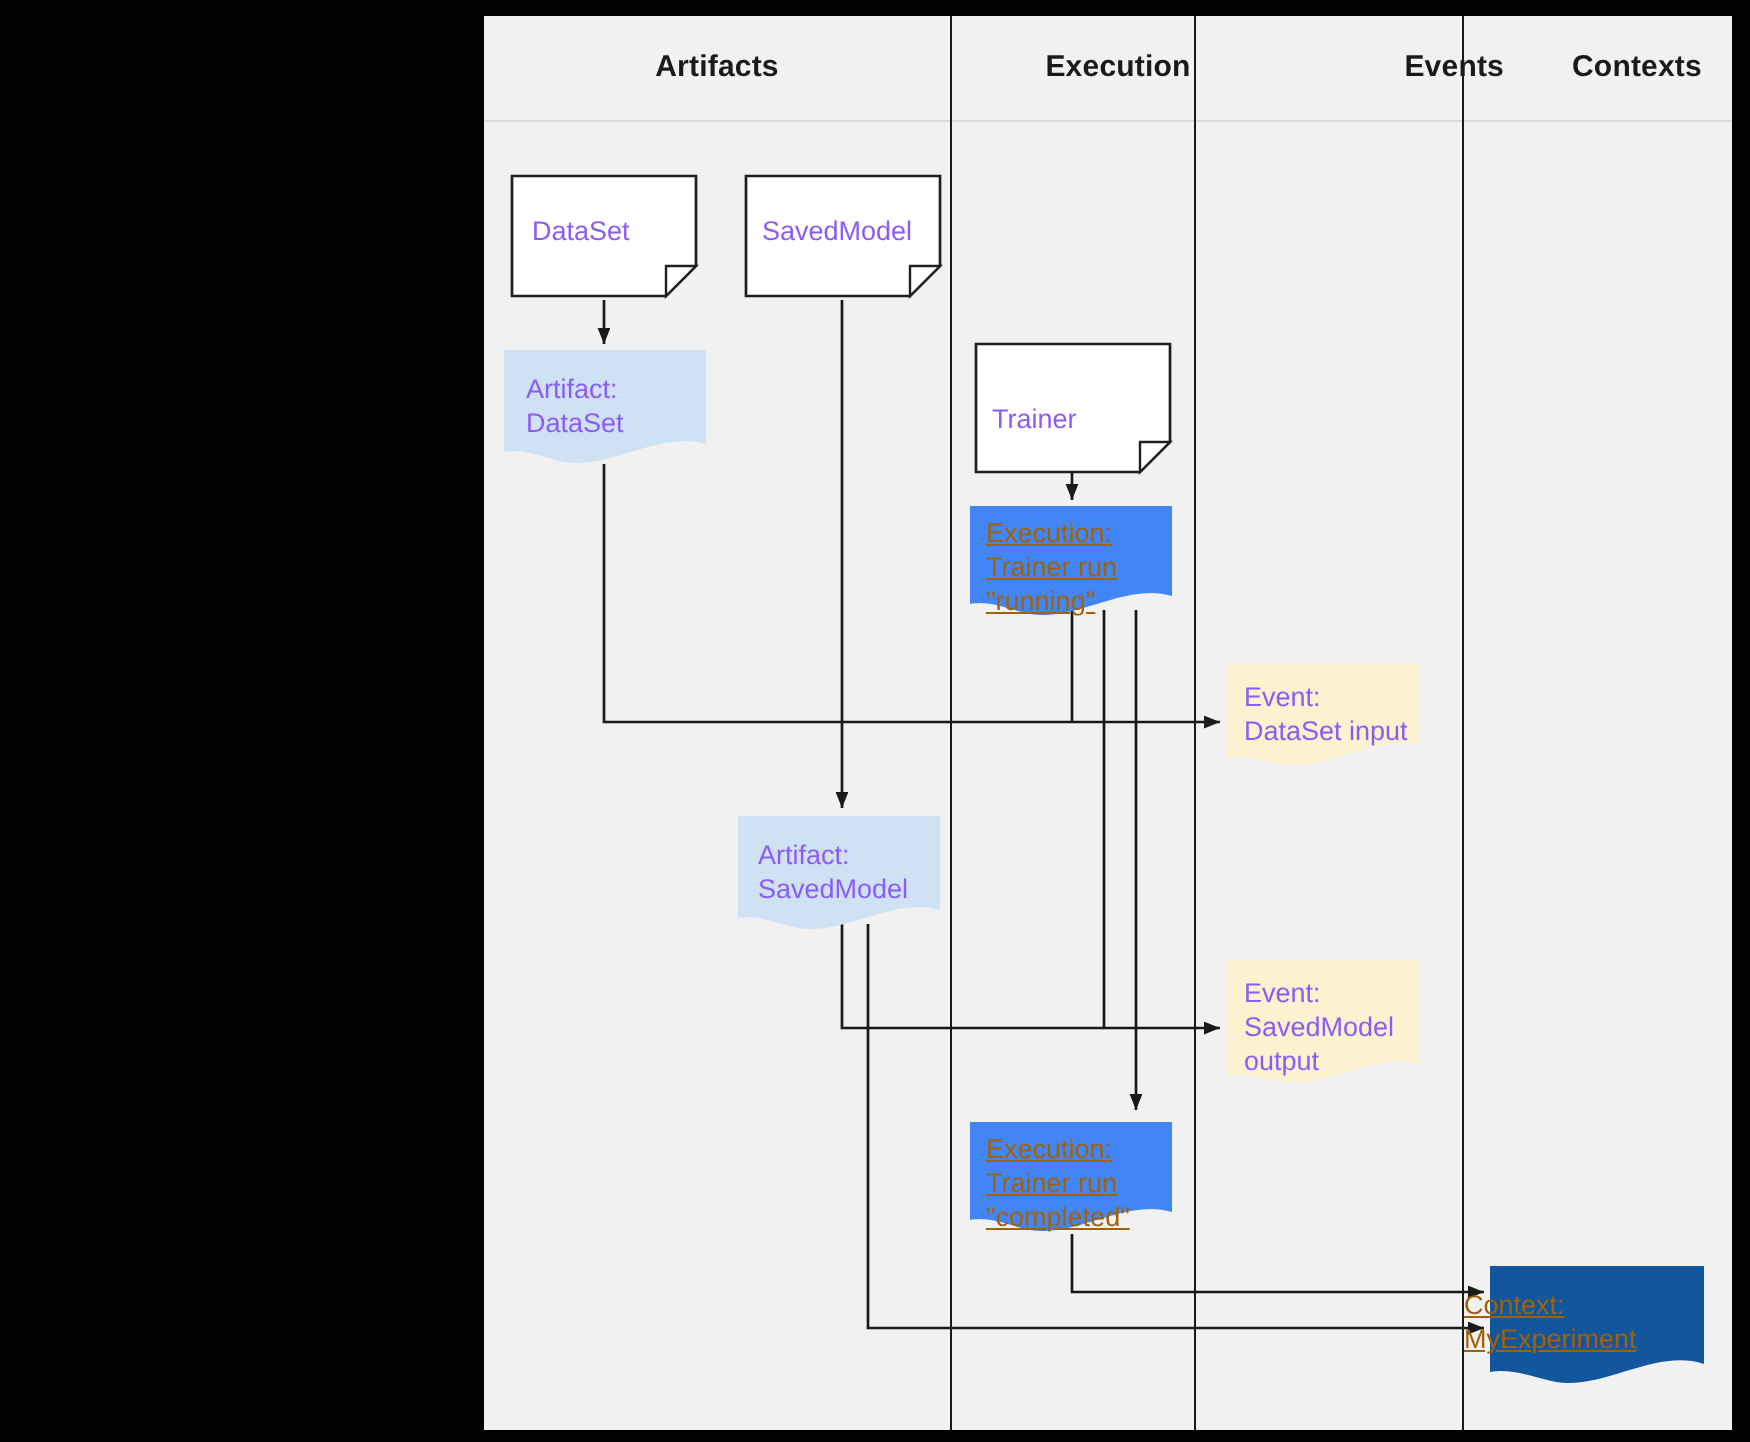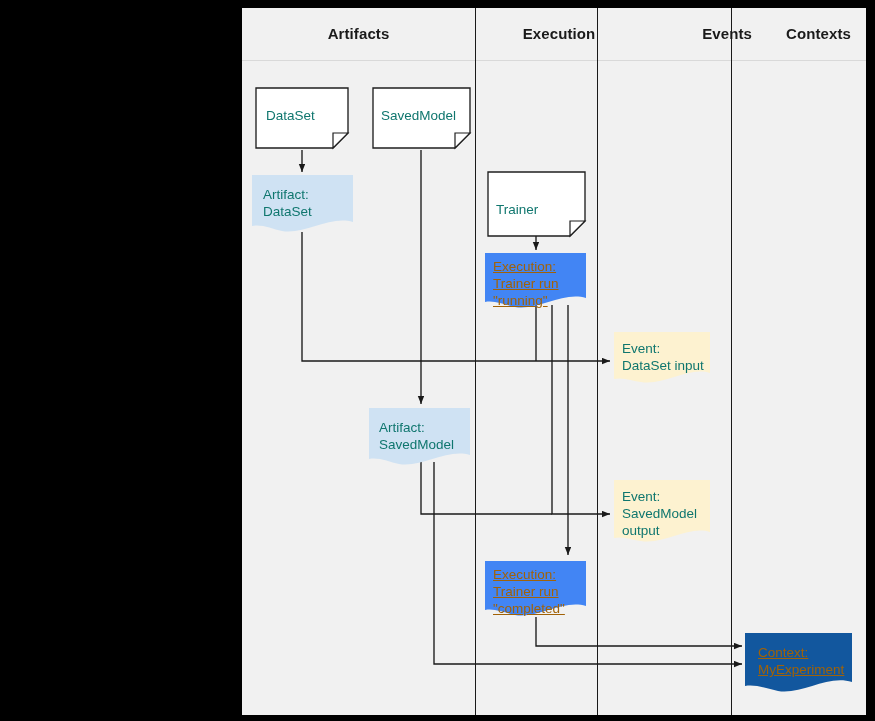--- a/index.html
+++ b/index.html
@@ -64,21 +64,21 @@
     top: 0;
     width: 875px;
     height: 721px;
   }
   .node-label {
     position: absolute;
     font-size: 13.5px;
     line-height: 17px;
     white-space: pre;
   }
-  .lbl-dark { color: #0f766e; }
+  .lbl-dark { color: #8b5cf6; }
   .lbl-light { color: #a16207; text-decoration: underline; }
 </style>
 </head>
 <body>
 
 <div id="stage">
 
   <div id="panel">
     <div class="header-rule"></div>
 
@@ -183,16 +183,16 @@
   <div class="node-label lbl-light" style="left:493px; top:566px;">Execution:
 Trainer run
 "completed"</div>
 
   <div class="node-label lbl-dark" style="left:622px; top:340px;">Event:
 DataSet input</div>
   <div class="node-label lbl-dark" style="left:622px; top:488px;">Event:
 SavedModel
 output</div>
 
-  <div class="node-label lbl-light" style="left:758px; top:644px;">Context:
+  <div class="node-label lbl-light" style="left:732px; top:644px;">Context:
 MyExperiment</div>
 
 </div>
 
 </body></html>

